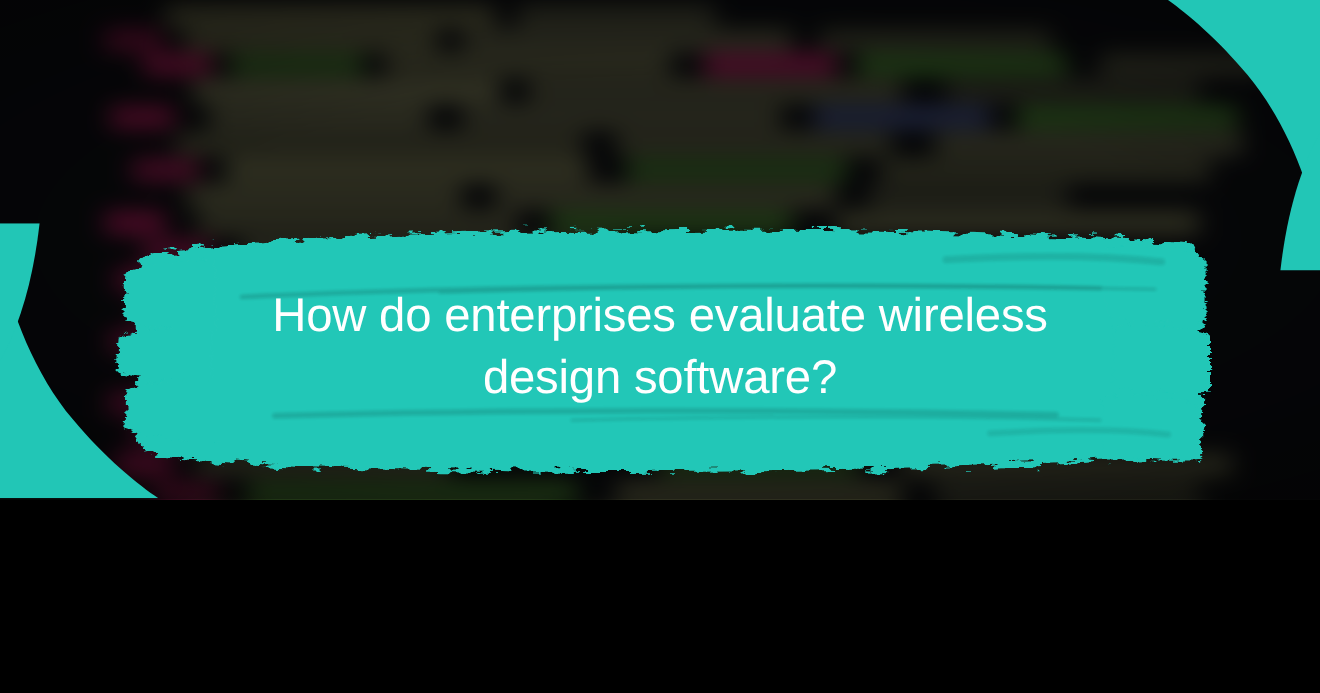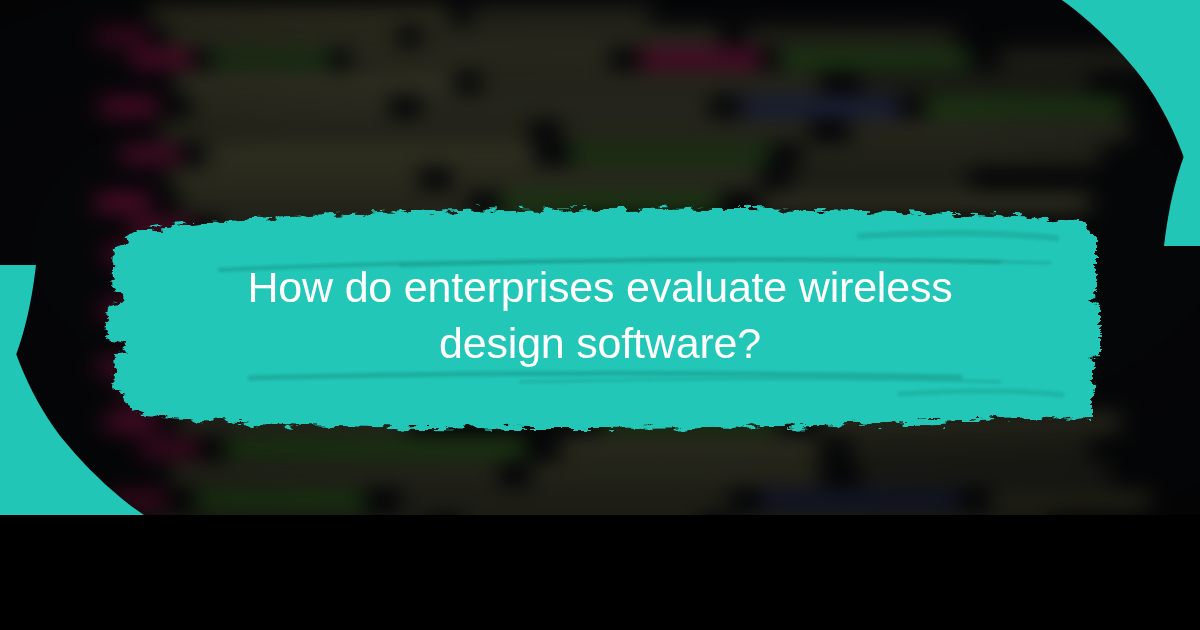--- a/index.html
+++ b/index.html
@@ -7,21 +7,21 @@
 
   html, body {
     width:1200px; height:630px;
     background:#000;
     font-family:"Liberation Sans", sans-serif;
     overflow:hidden;
   }
 
   .card {
     position:relative;
-    width:1200px; height:515px;
+    width:1200px; height:454px;
     background:#6d28d9;
     overflow:hidden;
   }
 
   
   .bg-code {
     position:absolute; inset:-60px;
     background:#070809;
     filter:blur(11px);
     opacity:1;

